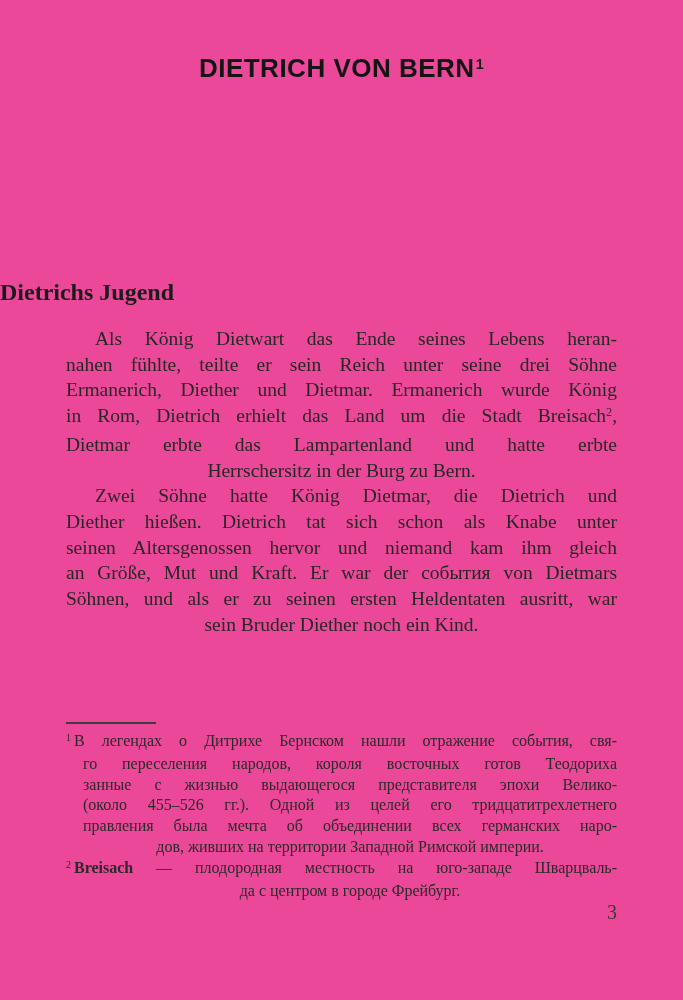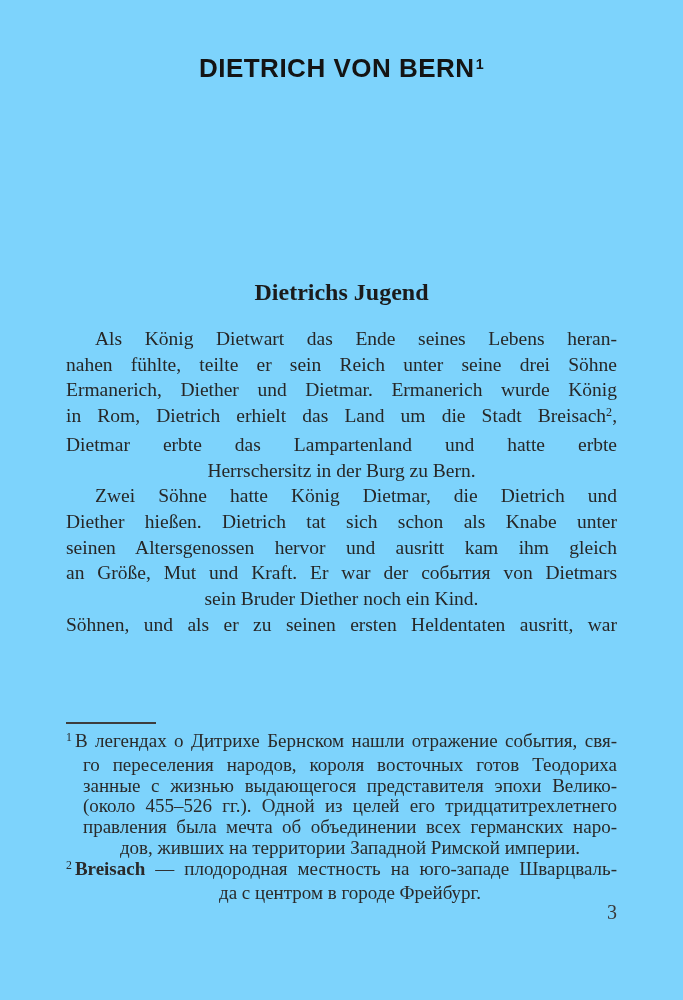--- a/index.html
+++ b/index.html
@@ -4,21 +4,21 @@
 <style>
   html, body {
     margin: 0;
     padding: 0;
     background: #fbfbfb;
   }
   .page {
     position: relative;
     width: 683px;
     height: 1000px;
-    background: #7dd3fc;
+    background: #ec4899;
     overflow: hidden;
     font-family: "Liberation Serif", "DejaVu Serif", serif;
     color: #262626;
   }
   .title {
     position: absolute;
     top: 53px;
     left: 0;
     width: 100%;
     text-align: center;
@@ -34,21 +34,21 @@
     position: relative;
     top: -0.55em;
     margin-left: 1px;
   }
   .section-heading {
     position: absolute;
     top: 279px;
     left: 0;
     width: 100%;
     margin: 0;
-    text-align: center;
+    text-align: left;
     font-family: "Liberation Serif", "DejaVu Serif", serif;
     font-weight: bold;
     font-size: 24px;
     color: #1b1b1b;
   }
   .body-text {
     position: absolute;
     top: 326px;
     left: 66px;
     width: 551px;
@@ -79,21 +79,21 @@
     left: 66px;
     width: 90px;
     height: 2px;
     background: #3d3d3d;
   }
   .footnotes {
     position: absolute;
     top: 731px;
     left: 66px;
     width: 551px;
-    font-size: 19px;
+    font-size: 16px;
     line-height: 20.8px;
     color: #2a2a2a;
   }
   .footnotes .tline {
     min-height: 20.8px;
   }
   .footnotes .hang {
     padding-left: 17px;
   }
   .fn-marker {
@@ -125,24 +125,24 @@
         <div class="tline just indent"><span>Als König Dietwart das Ende seines Lebens heran-</span></div>
         <div class="tline just"><span>nahen fühlte, teilte er sein Reich unter seine drei Söhne</span></div>
         <div class="tline just"><span>Ermanerich, Diether und Dietmar. Ermanerich wurde König</span></div>
         <div class="tline just"><span>in Rom, Dietrich erhielt das Land um die Stadt Breisach</span><sup>2</sup><span>,</span></div>
         <div class="tline just"><span>Dietmar erbte das Lampartenland und hatte erbte</span></div>
         <div class="tline"><span>Herrschersitz in der Burg zu Bern.</span></div>
       </div>
       <div class="paragraph">
         <div class="tline just indent"><span>Zwei Söhne hatte König Dietmar, die Dietrich und</span></div>
         <div class="tline just"><span>Diether hießen. Dietrich tat sich schon als Knabe unter</span></div>
-        <div class="tline just"><span>seinen Altersgenossen hervor und ausritt kam ihm gleich</span></div>
+        <div class="tline just"><span>seinen Altersgenossen hervor und niemand kam ihm gleich</span></div>
         <div class="tline just"><span>an Größe, Mut und Kraft. Er war der события von Dietmars</span></div>
+        <div class="tline just"><span>Söhnen, und als er zu seinen ersten Heldentaten ausritt, war</span></div>
         <div class="tline"><span>sein Bruder Diether noch ein Kind.</span></div>
-        <div class="tline just"><span>Söhnen, und als er zu seinen ersten Heldentaten ausritt, war</span></div>
       </div>
     </main>
 
   <div class="footnote-rule"></div>
 
   <section class="footnotes">
       <div class="footnote">
         <div class="tline just"><sup class="fn-marker">1</sup><span>В легендах о Дитрихе Бернском нашли отражение события, свя-</span></div>
         <div class="tline just hang"><span>го переселения народов, короля восточных готов Теодориха</span></div>
         <div class="tline just hang"><span>занные с жизнью выдающегося представителя эпохи Велико-</span></div>

